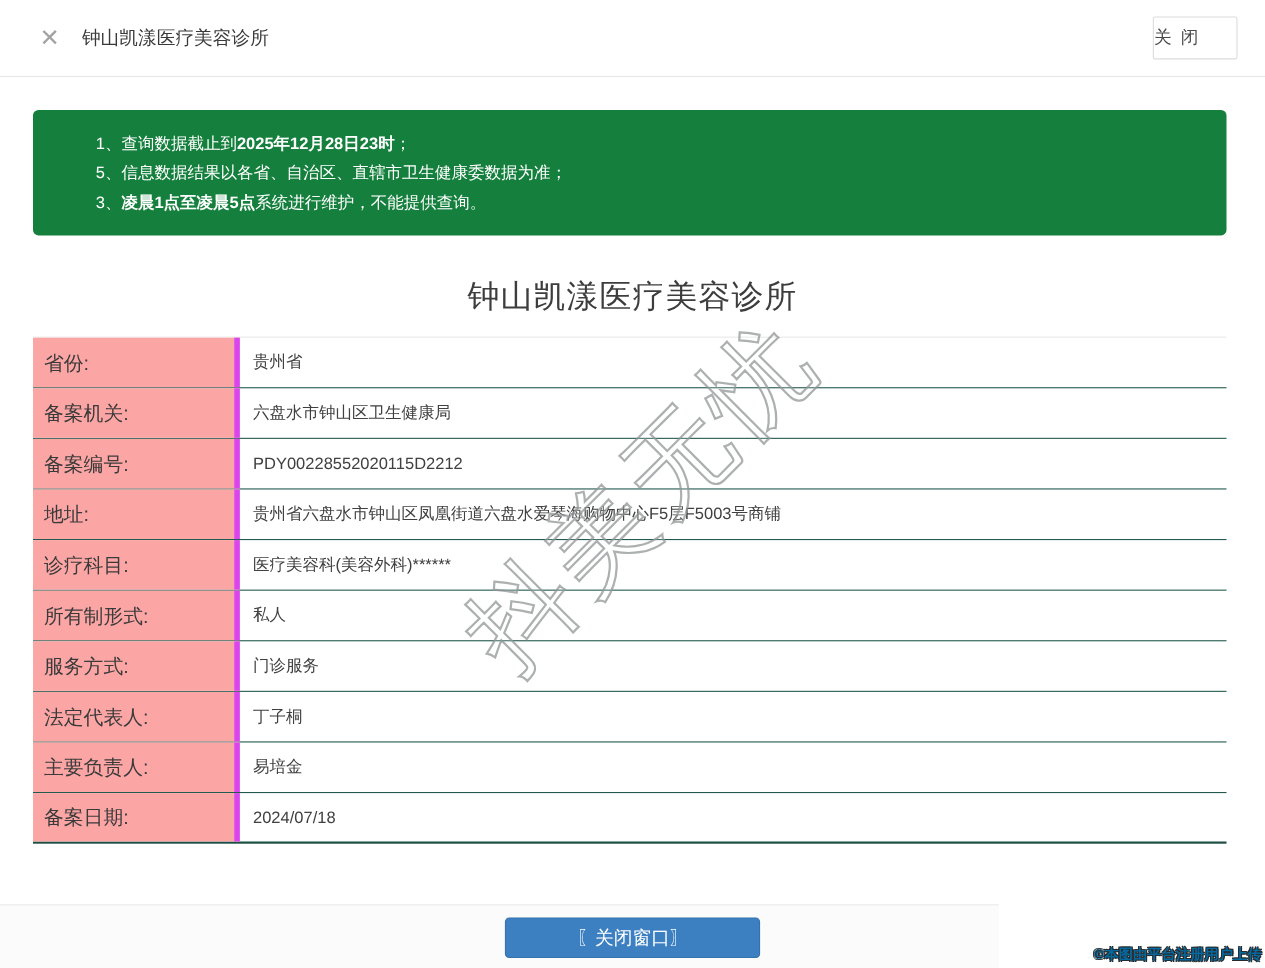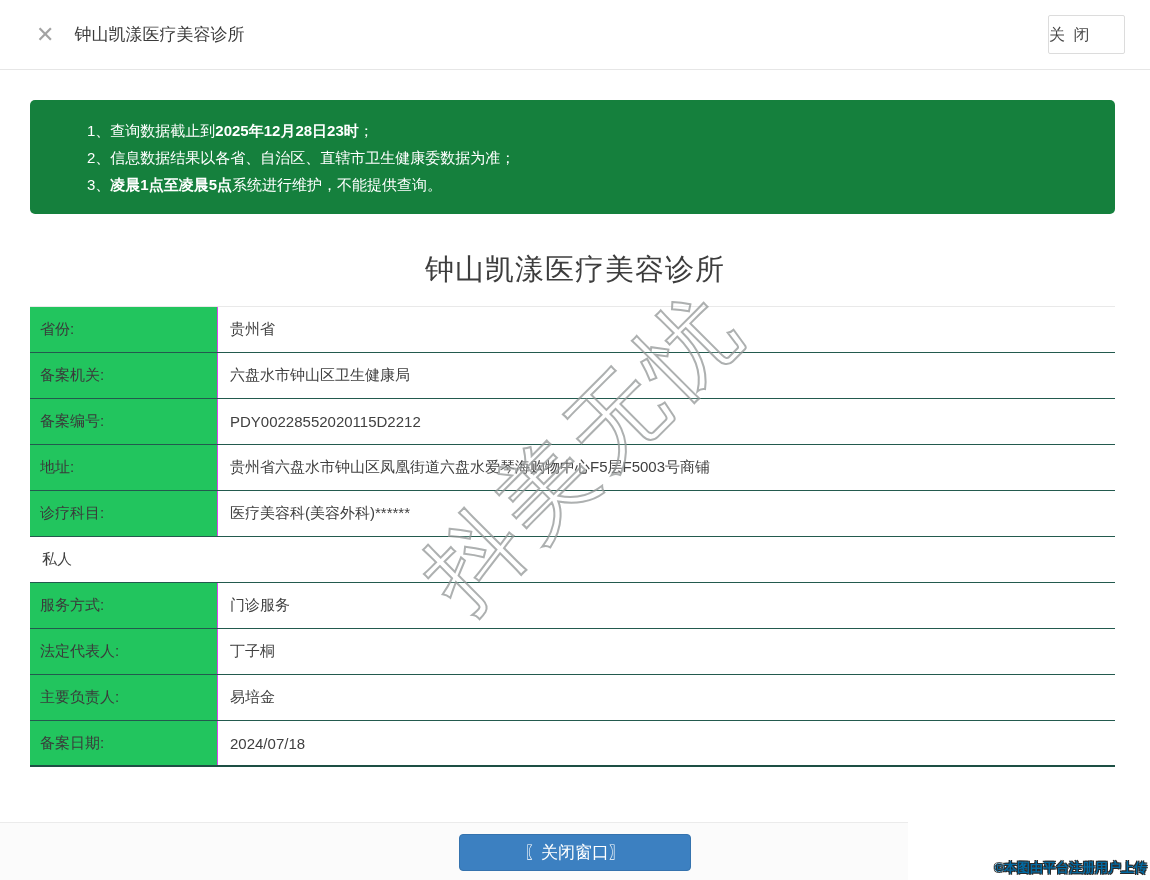--- a/index.html
+++ b/index.html
@@ -80,26 +80,26 @@
   }
   .info-row {
     display: flex;
     height: 46px;
     align-items: stretch;
     border-bottom: 1px solid #235a4e;
   }
   .info-row:last-child { border-bottom: 2px solid #1d4f44; }
   .info-label {
     width: 188px;
-    background: #22c55e;
-    border-right: 1px solid #d946ef;
+    background: #fca5a5;
+    border-right: 5px solid #d946ef;
     display: flex;
     align-items: center;
     padding-left: 10px;
-    font-size: 15px;
+    font-size: 18px;
     color: #3a3a3a;
     flex-shrink: 0;
   }
   .info-value {
     flex: 1;
     display: flex;
     align-items: center;
     padding-left: 12px;
     font-size: 15px;
     color: #404040;
@@ -166,21 +166,21 @@
 
 <div class="topbar">
   <span class="x-icon">✕</span>
   <span class="topbar-title">钟山凯漾医疗美容诊所</span>
   <button class="close-btn">关 闭</button>
 </div>
 
 <div class="notice">
   <div id="notice-lines">
       <div class="notice-line"><span>1、查询数据截止到</span><b>2025年12月28日23时</b><span>；</span></div>
-      <div class="notice-line"><span>2、信息数据结果以各省、自治区、直辖市卫生健康委数据为准；</span></div>
+      <div class="notice-line"><span>5、信息数据结果以各省、自治区、直辖市卫生健康委数据为准；</span></div>
       <div class="notice-line"><span>3、</span><b>凌晨1点至凌晨5点</b><span>系统进行维护，不能提供查询。</span></div>
     </div>
 </div>
 
 <h1 class="page-title">钟山凯漾医疗美容诊所</h1>
 
 <div class="info-table" id="info-table">
     <div class="info-row">
       <div class="info-label">省份:</div>
       <div class="info-value">贵州省</div>
@@ -195,20 +195,21 @@
     </div>
     <div class="info-row">
       <div class="info-label">地址:</div>
       <div class="info-value">贵州省六盘水市钟山区凤凰街道六盘水爱琴海购物中心F5层F5003号商铺</div>
     </div>
     <div class="info-row">
       <div class="info-label">诊疗科目:</div>
       <div class="info-value">医疗美容科(美容外科)******</div>
     </div>
     <div class="info-row">
+      <div class="info-label">所有制形式:</div>
       <div class="info-value">私人</div>
     </div>
     <div class="info-row">
       <div class="info-label">服务方式:</div>
       <div class="info-value">门诊服务</div>
     </div>
     <div class="info-row">
       <div class="info-label">法定代表人:</div>
       <div class="info-value">丁子桐</div>
     </div>

